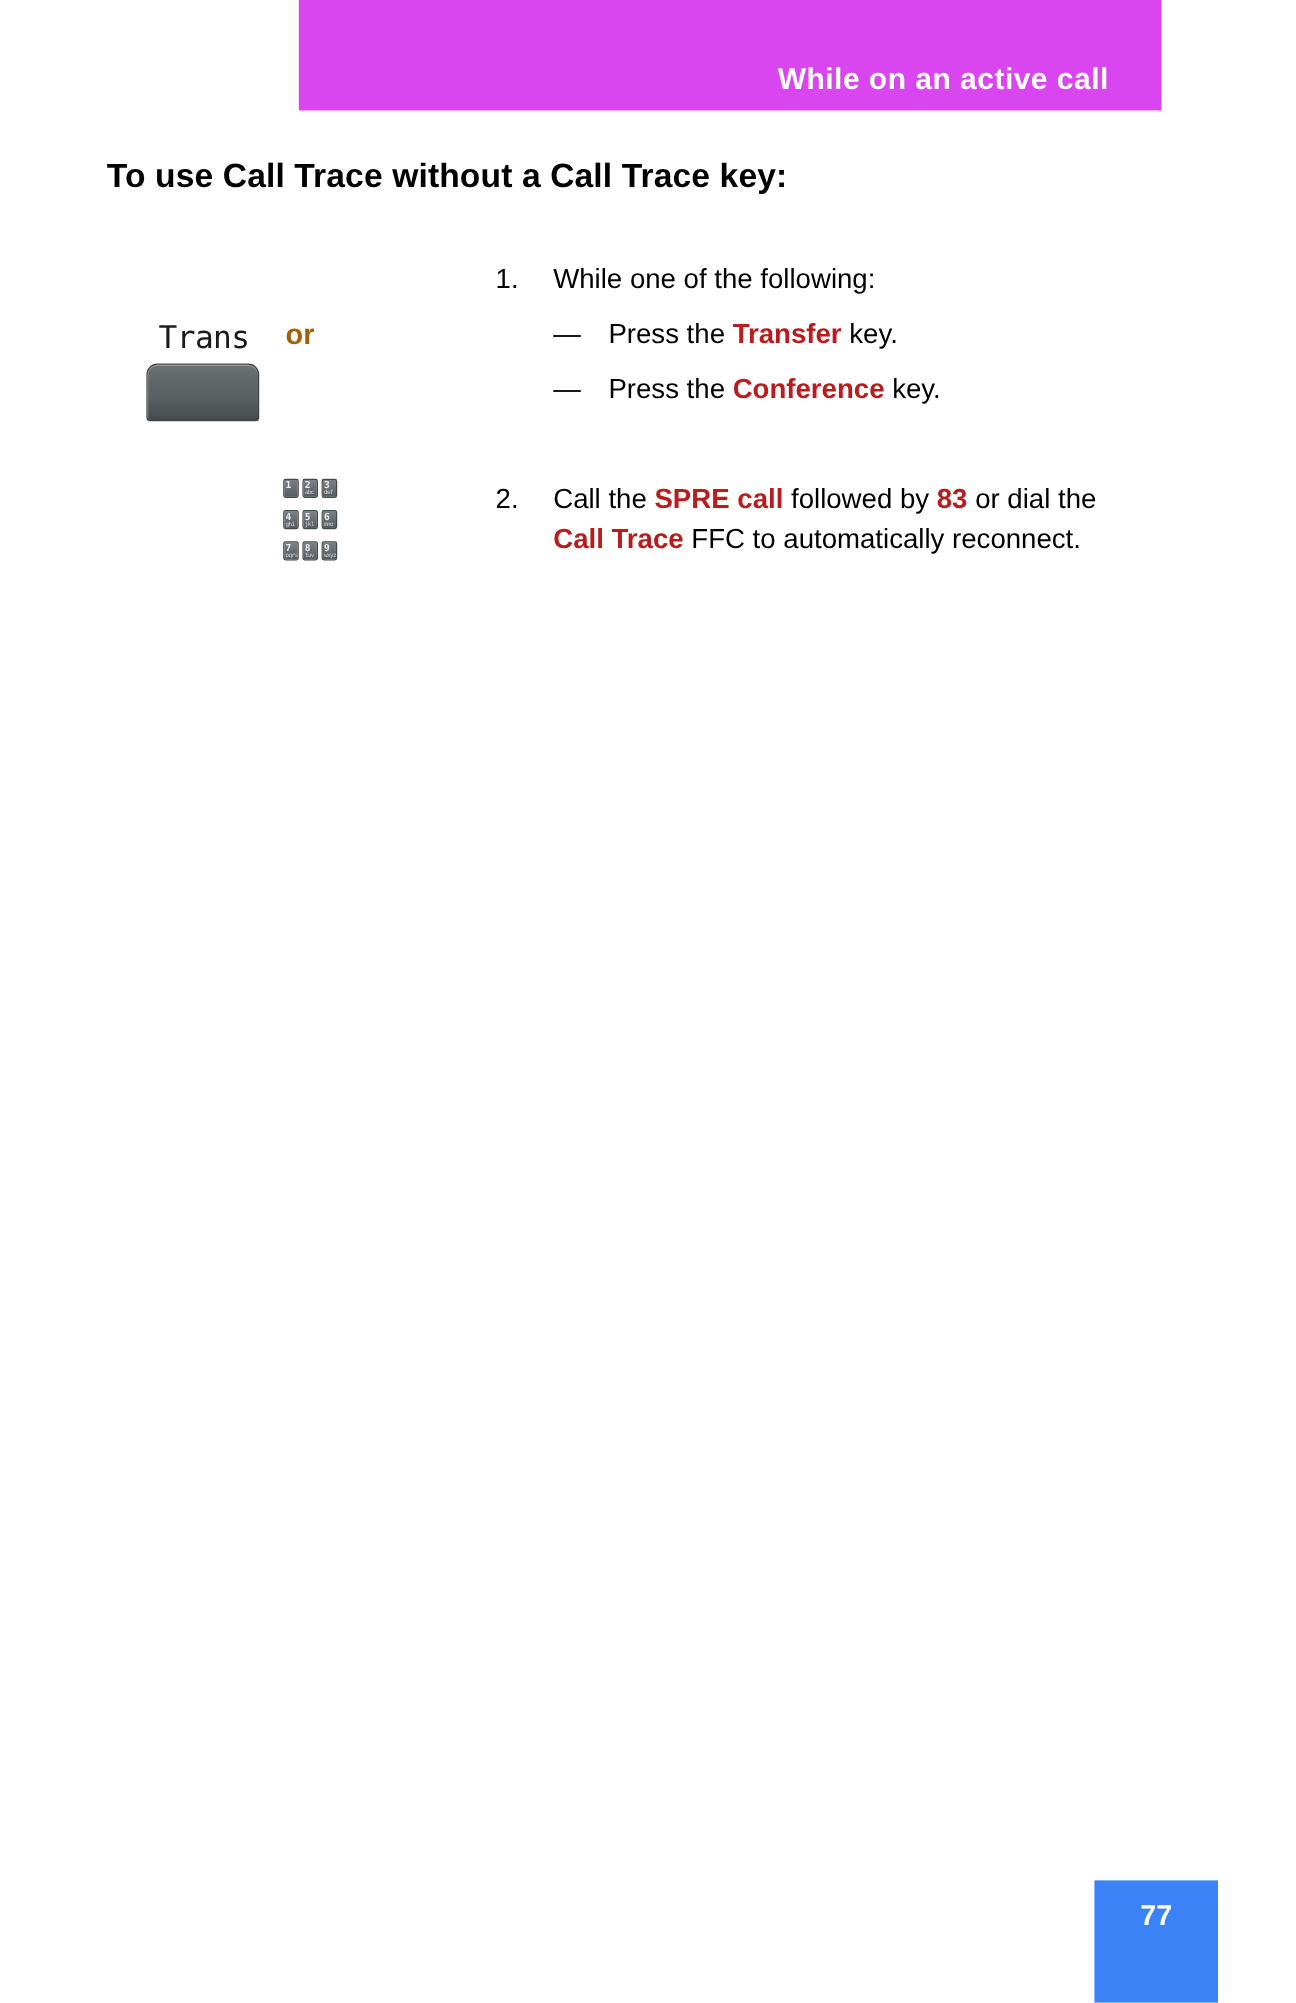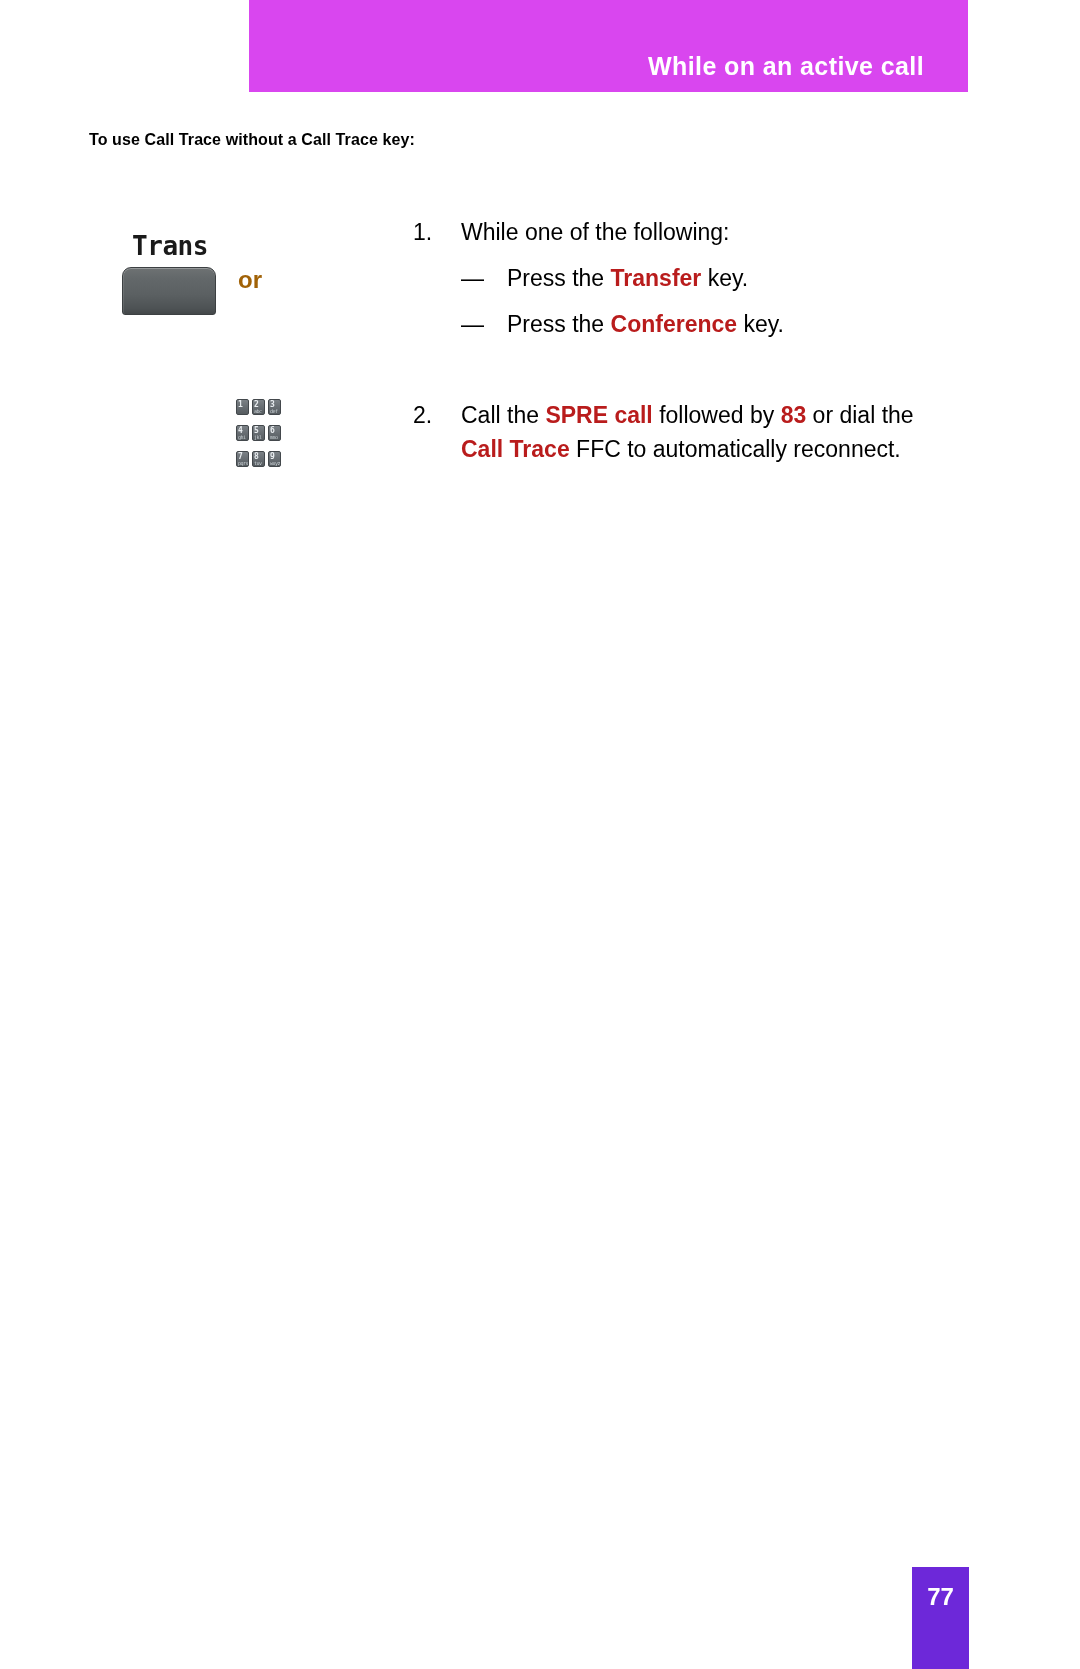--- a/index.html
+++ b/index.html
@@ -35,21 +35,21 @@
     font-weight: bold;
     letter-spacing: 0.4px;
     white-space: nowrap;
   }
 
   
   .section-heading {
     position: absolute;
     left: 89px;
     top: 131px;
-    font-size: 16px;
+    font-size: 28px;
     font-weight: bold;
     color: #000000;
     letter-spacing: 0.1px;
     white-space: nowrap;
   }
 
   
   .illustration-keys {
     position: absolute;
     left: 110px;
@@ -64,24 +64,25 @@
   }
   .key-unit.trans { left: 12px; }
   .key-unit.conf  { left: 180px; }
 
   .key-label {
     height: 36px;
     line-height: 36px;
     text-align: center;
     font-family: "DejaVu Sans Mono", monospace;
     font-size: 26px;
-    font-weight: bold;
+    font-weight: normal;
     color: #1a1a1a;
     letter-spacing: -0.5px;
     white-space: nowrap;
+    margin-top: 36px;
   }
   .key-cap {
     position: relative;
     margin-top: 3px;
     width: 94px;
     height: 48px;
     border-radius: 9px 9px 3px 3px;
     background: linear-gradient(to bottom, #6e7273 0%, #63686a 22%, #5b6062 58%, #4d5254 88%, #434749 100%);
     border: 1px solid #3c4042;
     box-shadow: inset 0 1px 0 rgba(255,255,255,0.28), inset 1px 0 0 rgba(255,255,255,0.10);
@@ -203,21 +204,22 @@
     font-weight: bold;
   }
 
   
   .footer-page-block {
     position: absolute;
     left: 912px;
     top: 1567px;
     width: 57px;
     height: 102px;
-    background: #6d28d9;
+    background: #3b82f6;
+    padding-left: 46px;
   }
   .footer-page-number {
     position: absolute;
     left: 0;
     top: 16px;
     width: 100%;
     text-align: center;
     color: #ffffff;
     font-size: 24px;
     font-weight: bold;

